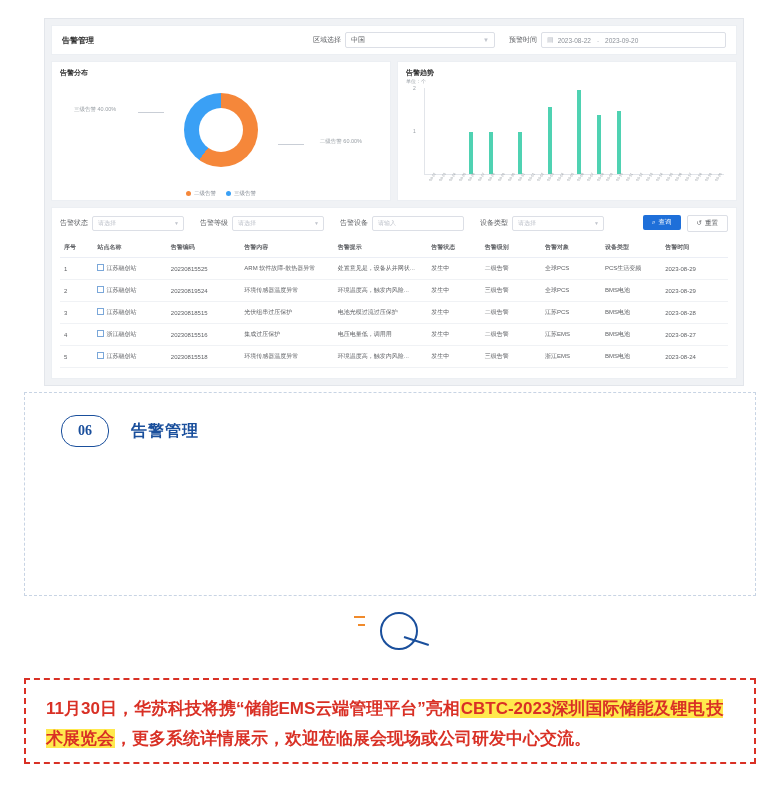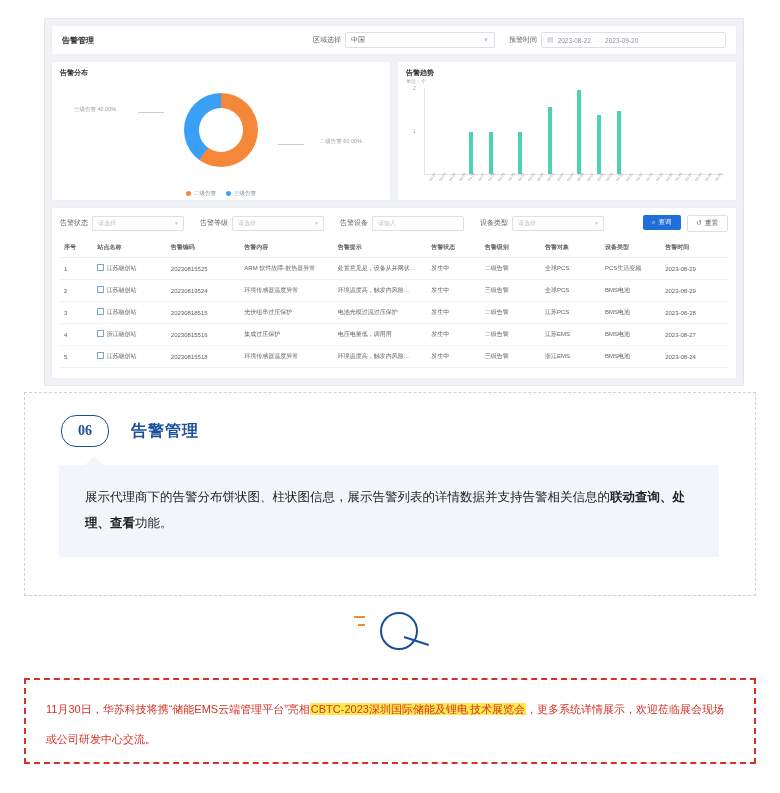--- a/index.html
+++ b/index.html
@@ -422,22 +422,22 @@
     left: 24px;
     top: 678px;
     width: 732px;
     height: 86px;
     border: 2px dashed #d93025;
     box-sizing: border-box;
     padding: 14px 20px;
   }
   .banner p {
     margin: 0;
-    font-size: 11px;
-    font-weight: normal;
+    font-size: 17px;
+    font-weight: bold;
     line-height: 30px;
     color: #d93025;
   }
   .hl {
     background: #ffe94d;
     color: #d93025;
     padding: 0 1px;
   }
 </style>
 </head>
@@ -708,23 +708,20 @@
           </tbody>
       </table>
     </div>
   </div>
 
   <div class="dashed-box">
     <div class="badge-row">
       <div class="badge-num">06</div>
       <div class="badge-title">告警管理</div>
     </div>
-    <div class="bubble">
-      <p><span>展示代理商下的告警分布饼状图、柱状图信息，展示告警列表的详情数据并支持告</span><span>警相关信息的</span><b>联动查询、处理、查看</b><span>功能。</span></p>
-    </div>
   </div>
 
   <div class="logomark">
     <div class="d1"></div>
     <div class="d2"></div>
     <div class="ring"></div>
     <div class="tail"></div>
   </div>
 
   <div class="banner">

